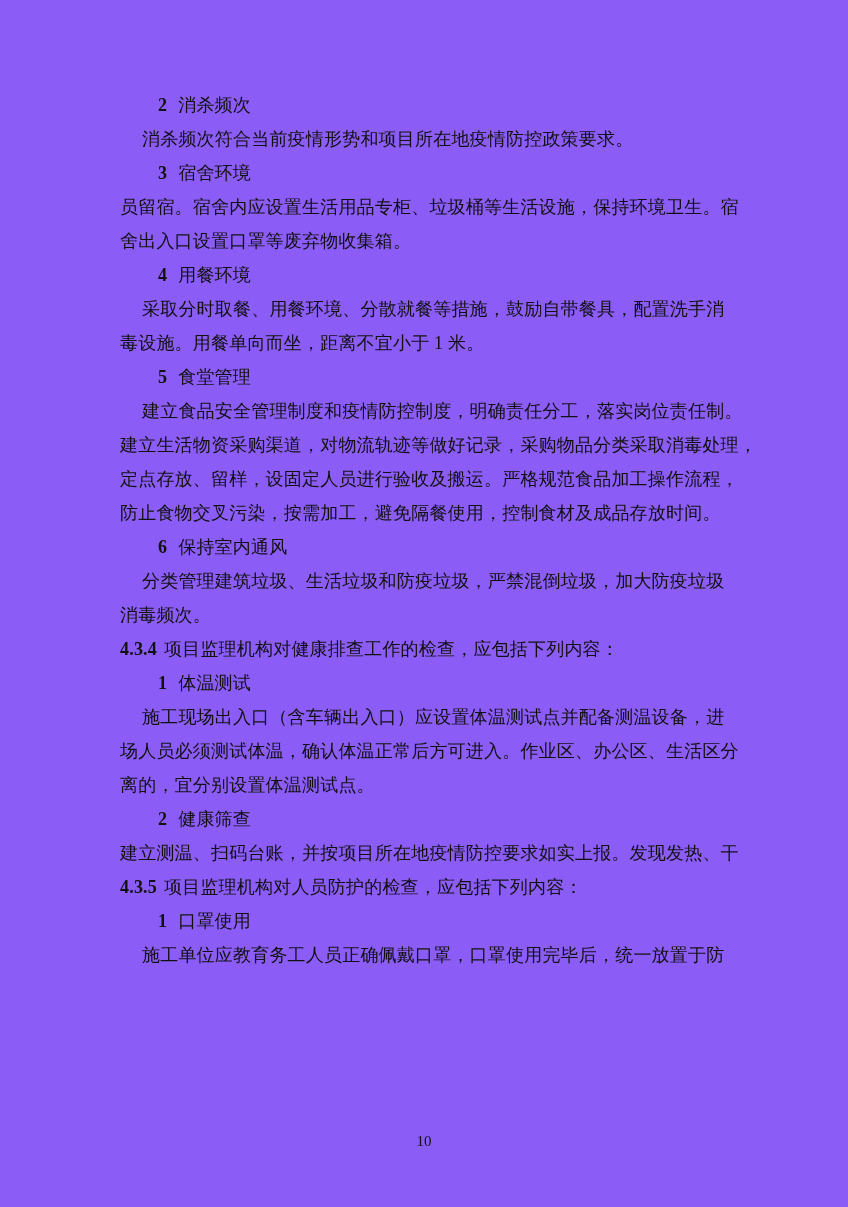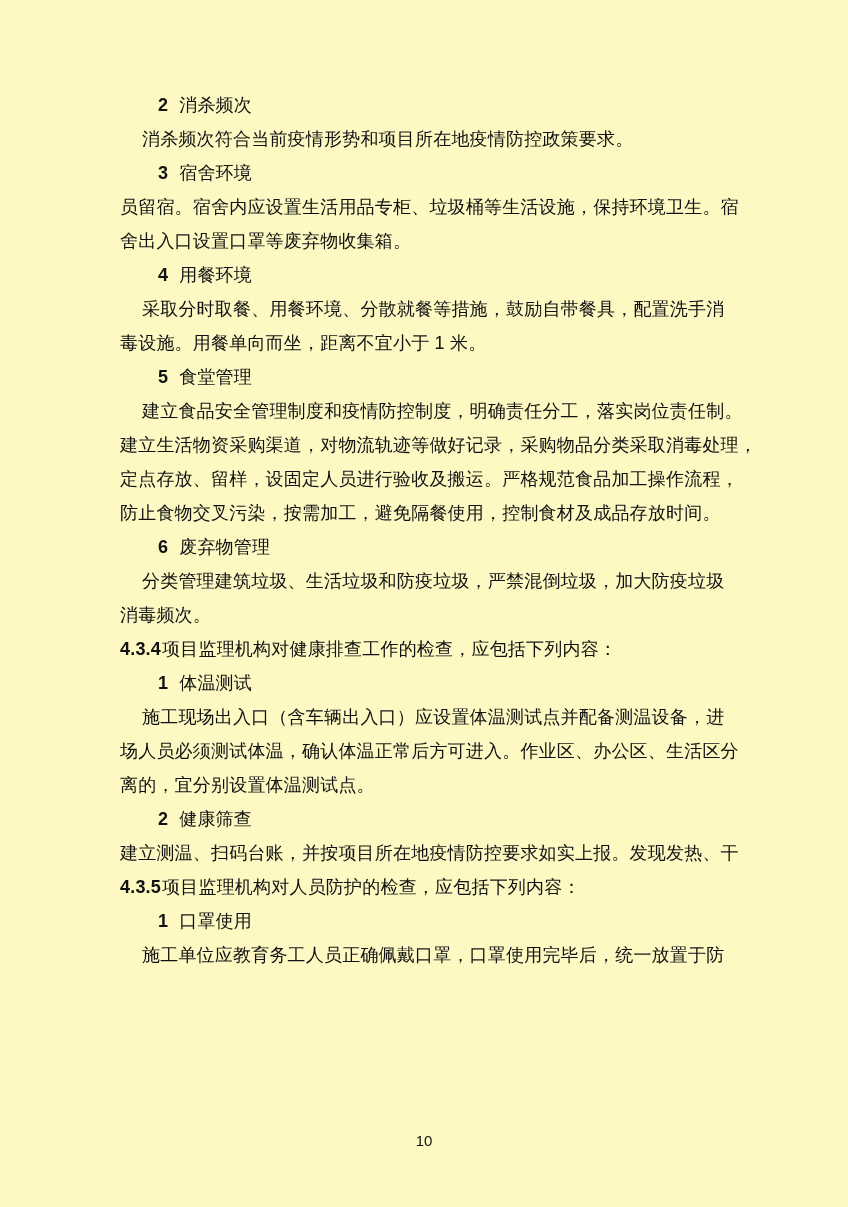--- a/index.html
+++ b/index.html
@@ -4,23 +4,23 @@
 <style>
   html, body {
     margin: 0;
     padding: 0;
     background: #ffffff;
   }
   .page {
     position: relative;
     width: 848px;
     height: 1207px;
-    background: #fef9c3;
+    background: #8b5cf6;
     overflow: hidden;
-    font-family: Liberation Sans, sans-serif;
+    font-family: Liberation Serif, serif;
     color: #111111;
   }
   .textblock {
     position: absolute;
     left: 120px;
     top: 88px;
     width: 616px;
   }
   .line {
     height: 34px;
@@ -34,21 +34,21 @@
   
   .line.item { padding-left: 38px; }
   .line.item .num {
     font-weight: bold;
     margin-right: 11px;
     font-size: 18px;
   }
   
   .line.section .num {
     font-weight: bold;
-    margin-right: 1px;
+    margin-right: 7px;
     font-size: 18px;
   }
   .footer {
     position: absolute;
     left: 0;
     top: 1130px;
     width: 848px;
     text-align: center;
     font-size: 15px;
     line-height: 22px;
@@ -67,21 +67,21 @@
     <div class="line">员留宿。宿舍内应设置生活用品专柜、垃圾桶等生活设施，保持环境卫生。宿</div>
     <div class="line">舍出入口设置口罩等废弃物收集箱。</div>
     <div class="line item"><span class="num">4</span><span>用餐环境</span></div>
     <div class="line first">采取分时取餐、用餐环境、分散就餐等措施，鼓励自带餐具，配置洗手消</div>
     <div class="line">毒设施。用餐单向而坐，距离不宜小于 1 米。</div>
     <div class="line item"><span class="num">5</span><span>食堂管理</span></div>
     <div class="line first">建立食品安全管理制度和疫情防控制度，明确责任分工，落实岗位责任制。</div>
     <div class="line">建立生活物资采购渠道，对物流轨迹等做好记录，采购物品分类采取消毒处理，</div>
     <div class="line">定点存放、留样，设固定人员进行验收及搬运。严格规范食品加工操作流程，</div>
     <div class="line">防止食物交叉污染，按需加工，避免隔餐使用，控制食材及成品存放时间。</div>
-    <div class="line item"><span class="num">6</span><span>废弃物管理</span></div>
+    <div class="line item"><span class="num">6</span><span>保持室内通风</span></div>
     <div class="line first">分类管理建筑垃圾、生活垃圾和防疫垃圾，严禁混倒垃圾，加大防疫垃圾</div>
     <div class="line">消毒频次。</div>
     <div class="line section"><span class="num">4.3.4</span><span>项目监理机构对健康排查工作的检查，应包括下列内容：</span></div>
     <div class="line item"><span class="num">1</span><span>体温测试</span></div>
     <div class="line first">施工现场出入口（含车辆出入口）应设置体温测试点并配备测温设备，进</div>
     <div class="line">场人员必须测试体温，确认体温正常后方可进入。作业区、办公区、生活区分</div>
     <div class="line">离的，宜分别设置体温测试点。</div>
     <div class="line item"><span class="num">2</span><span>健康筛查</span></div>
     <div class="line">建立测温、扫码台账，并按项目所在地疫情防控要求如实上报。发现发热、干</div>
     <div class="line section"><span class="num">4.3.5</span><span>项目监理机构对人员防护的检查，应包括下列内容：</span></div>

